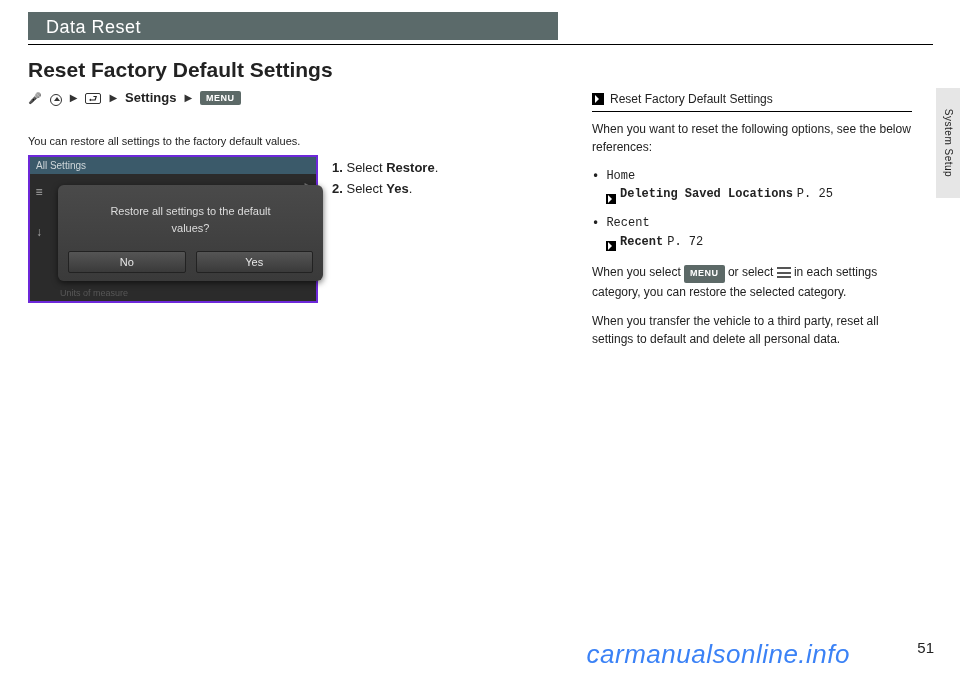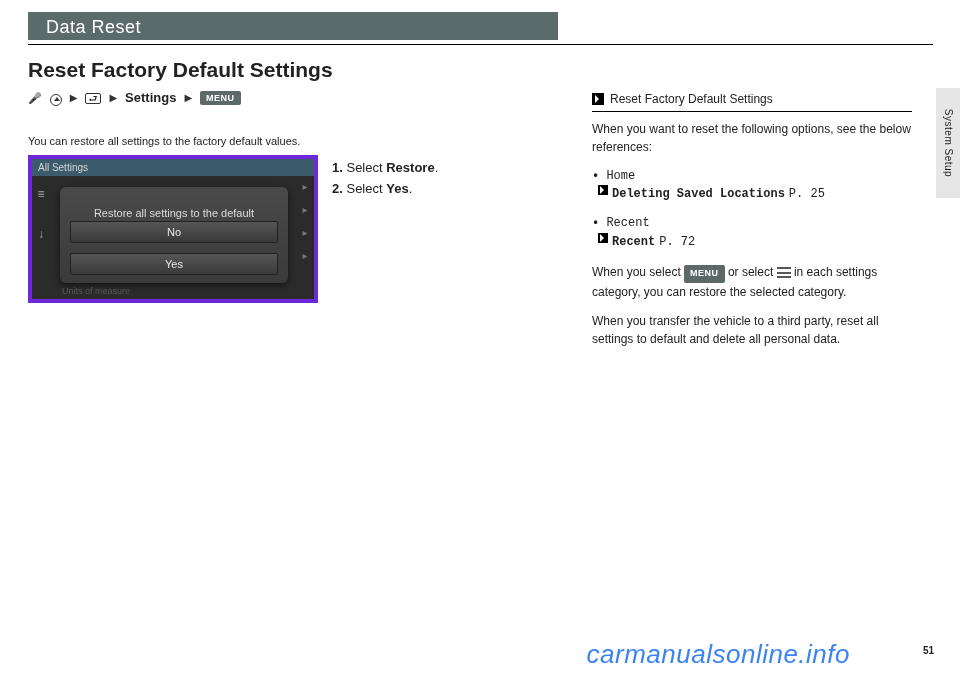--- a/index.html
+++ b/index.html
@@ -50,53 +50,53 @@
     position: absolute;
     top: 135px; left: 28px;
     font-size: 11px;
   }
   
   .device {
     position: absolute;
     top: 155px; left: 28px;
     width: 290px; height: 148px;
     background: #2b2b2b;
-    border: 4px solid #6d28d9;
+    border: 2px solid #6d28d9;
   }
   .device .header {
     background: #3b5a6a; color: #cfd7da;
     font-size: 10px; padding: 3px 6px;
   }
   .device .side {
     position: absolute; top: 18px; left: 0; width: 18px;
     display: flex; flex-direction: column; gap: 26px;
     align-items: center; color: #aaa; font-size: 12px;
     padding-top: 10px;
   }
   .device .rside {
     position: absolute; top: 18px; right: 0; width: 18px;
     display: flex; flex-direction: column; gap: 12px;
     align-items: center; color: #777; font-size: 10px;
     padding-top: 4px;
   }
   .device .dialog {
     position: absolute; top: 28px; left: 28px;
-    width: 228px; height: 96px;
+    width: 265px; height: 96px;
     background: linear-gradient(#4a4a4a,#3a3a3a);
     border-radius: 6px;
     box-shadow: 0 2px 6px rgba(0,0,0,.6);
     color: #ddd;
     font-size: 11px;
     text-align: center;
     padding-top: 18px;
   }
   .device .dialog .q { line-height: 1.5; }
   .device .btns {
     position: absolute; bottom: 8px; left: 10px; right: 10px;
-    display: flex; gap: 10px; flex-direction: column;
+    display: flex; gap: 10px;
   }
   .device .btn {
     flex: 1;
     background: linear-gradient(#555,#3a3a3a);
     border: 1px solid #222;
     color: #e8e8e8;
     font-size: 11px;
     padding: 4px 0;
     border-radius: 2px;
   }
@@ -132,22 +132,22 @@
     content: ""; position: absolute;
     left: 3px; top: 2px;
     border-left: 4px solid #fff;
     border-top: 4px solid transparent;
     border-bottom: 4px solid transparent;
   }
   .info ul { list-style: none; margin: 8px 0 12px 0; font-family: Liberation Mono, monospace; }
   .info ul li { margin-bottom: 10px; }
   .info ul li::before { content: "• "; font-weight: 700; }
   .ref {
-    display: block; margin-left: 6px;
-    display: flex; align-items: flex-start; gap: 4px;
+    display: block; margin-left: 14px;
+    display: flex; align-items: flex-end; gap: 4px;
   }
   .ref .ico {
     display: inline-block; width: 10px; height: 10px;
     background: #000; position: relative; flex: 0 0 10px;
   }
   .ref .ico::after {
     content: ""; position: absolute; left: 2px; top: 1px;
     border-left: 4px solid #fff;
     border-top: 4px solid transparent;
     border-bottom: 4px solid transparent;
@@ -172,21 +172,21 @@
     background: #e6e6e6;
   }
   .sidetab span {
     position: absolute; top: 50%; left: 50%;
     transform: translate(-50%,-50%) rotate(90deg);
     white-space: nowrap; font-size: 10px; letter-spacing: .5px;
   }
   .pagenum {
     position: absolute;
     bottom: 22px; right: 26px;
-    font-size: 10px; font-weight: 700;
+    font-size: 15px; font-weight: 400;
   }
   .watermark {
     position: absolute;
     bottom: 8px; right: 110px;
     font-size: 26px; color: #3b82f6;
     font-style: italic; letter-spacing: .5px;
     font-weight: 300;
     margin-left: 20px;
   }
   .icon-voice::before { content: "🎤"; font-size: 11px; filter: grayscale(1); }

